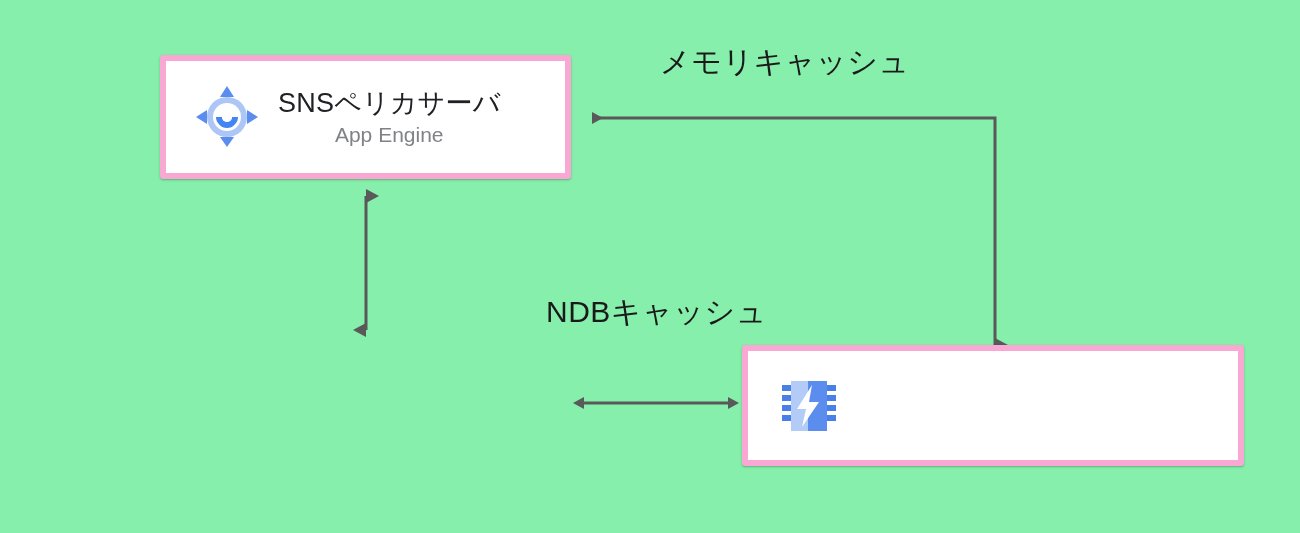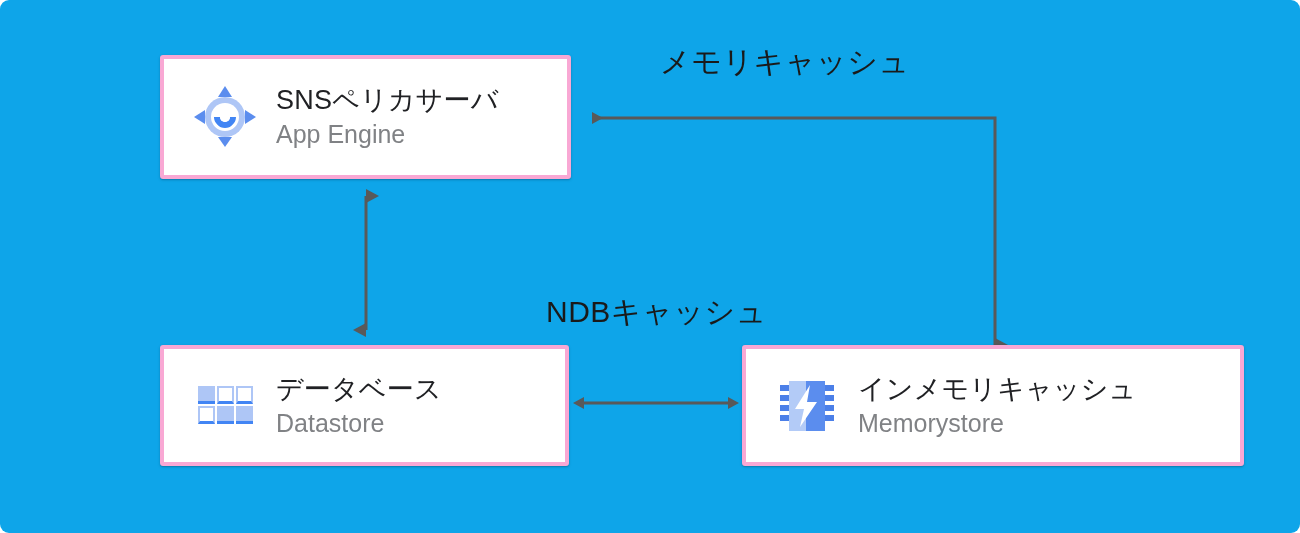--- a/index.html
+++ b/index.html
@@ -4,31 +4,30 @@
 <style>
   html, body {
     margin: 0;
     padding: 0;
     background: #ffffff;
   }
   #canvas {
     position: relative;
     width: 1300px;
     height: 533px;
-    background: #0ea5e9;
+    background: #86efac;
     overflow: hidden;
     font-family: "Liberation Sans", "DejaVu Sans", sans-serif;
-    border-radius: 9px;
   }
 
   
   .card {
     position: absolute;
     background: #ffffff;
-    border: 4px solid #f9a8d4;
+    border: 6px solid #f9a8d4;
     border-radius: 3px;
     box-shadow: 0 1px 3px rgba(0,0,0,0.18), 0 1px 1px rgba(0,0,0,0.10);
     display: flex;
     align-items: center;
     box-sizing: border-box;
   }
   .card-icon {
     position: relative;
     flex: 0 0 auto;
     width: 62px;
@@ -42,25 +41,26 @@
     justify-content: center;
   }
   .card-title {
     font-size: 27px;
     color: #202124;
     line-height: 1.22;
     white-space: nowrap;
     letter-spacing: 0.2px;
   }
   .card-subtitle {
-    font-size: 25px;
+    font-size: 21px;
     color: #808285;
     line-height: 1.22;
     white-space: nowrap;
     margin-top: 2px;
+    text-align: center;
   }
 
   #card-appengine  { left: 160px; top: 55px;  width: 411px; height: 124px; }
   #card-datastore  { left: 160px; top: 345px; width: 409px; height: 121px; }
   #card-memorystore{ left: 742px; top: 345px; width: 502px; height: 121px; }
 
   
   .ae-wrap { position: absolute; inset: 0; }
   .ae-ring {
     position: absolute;
@@ -209,36 +209,20 @@
         <div class="ae-arc"></div>
         <div class="ae-dot"></div>
       </div>
     </div>
     <div class="card-text">
       <div class="card-title">SNSペリカサーバ</div>
       <div class="card-subtitle">App Engine</div>
     </div>
   </div>
 
-  <div class="card" id="card-datastore">
-    <div class="card-icon">
-      <div class="ds-grid">
-        <div class="ds-cell filled"></div>
-        <div class="ds-cell outline"></div>
-        <div class="ds-cell outline"></div>
-        <div class="ds-cell outline"></div>
-        <div class="ds-cell filled"></div>
-        <div class="ds-cell filled"></div>
-      </div>
-    </div>
-    <div class="card-text">
-      <div class="card-title">データベース</div>
-      <div class="card-subtitle">Datastore</div>
-    </div>
-  </div>
 
   <div class="card" id="card-memorystore">
     <div class="card-icon">
       <div class="ms-wrap">
         <svg viewBox="0 0 54 50" width="54" height="50">
 
           <rect x="0" y="4" width="10" height="6" fill="#4b7fe8"></rect>
           <rect x="0" y="14" width="10" height="6" fill="#4b7fe8"></rect>
           <rect x="0" y="24" width="10" height="6" fill="#4b7fe8"></rect>
           <rect x="0" y="34" width="10" height="6" fill="#4b7fe8"></rect>
@@ -248,19 +232,15 @@
           <rect x="44" y="24" width="10" height="6" fill="#4b7fe8"></rect>
           <rect x="44" y="34" width="10" height="6" fill="#4b7fe8"></rect>
 
           <rect x="9" y="0" width="17" height="50" fill="#b3cbf7"></rect>
           <rect x="26" y="0" width="19" height="50" fill="#5b8dee"></rect>
 
           <path d="M30,4 L15,28 L24,28 L20,46 L37,21 L27,21 Z" fill="#ffffff"></path>
         </svg>
       </div>
     </div>
-    <div class="card-text">
-      <div class="card-title">インメモリキャッシュ</div>
-      <div class="card-subtitle">Memorystore</div>
-    </div>
   </div>
 
 </div>
 
 </body></html>

